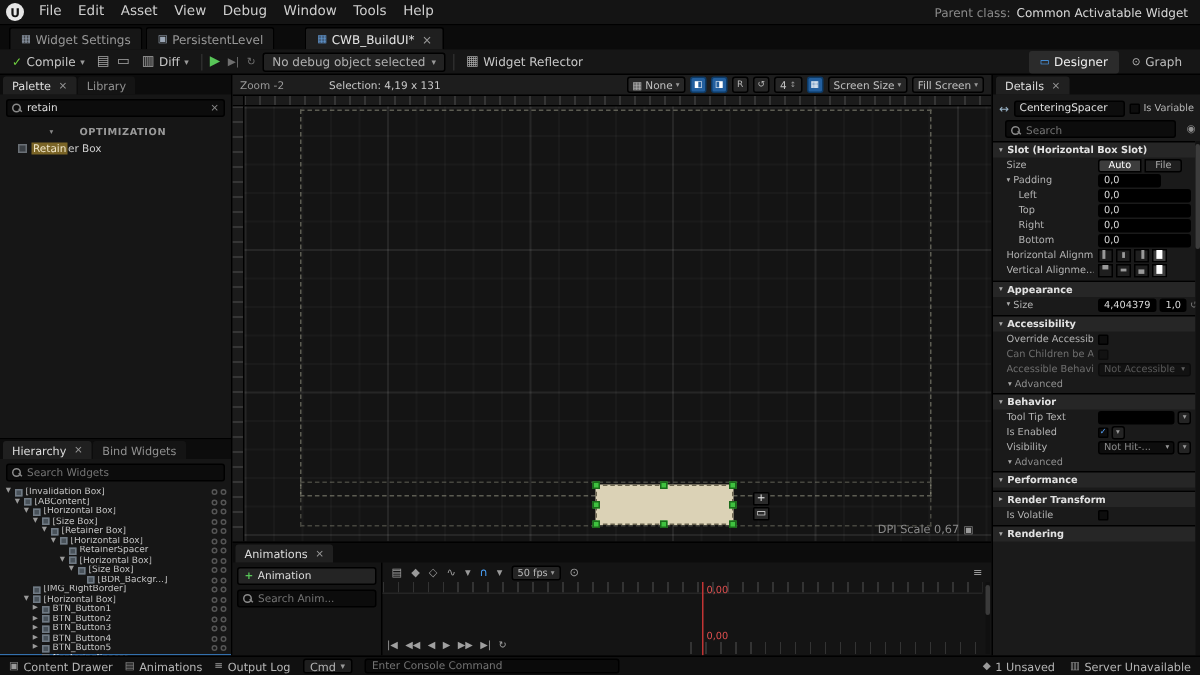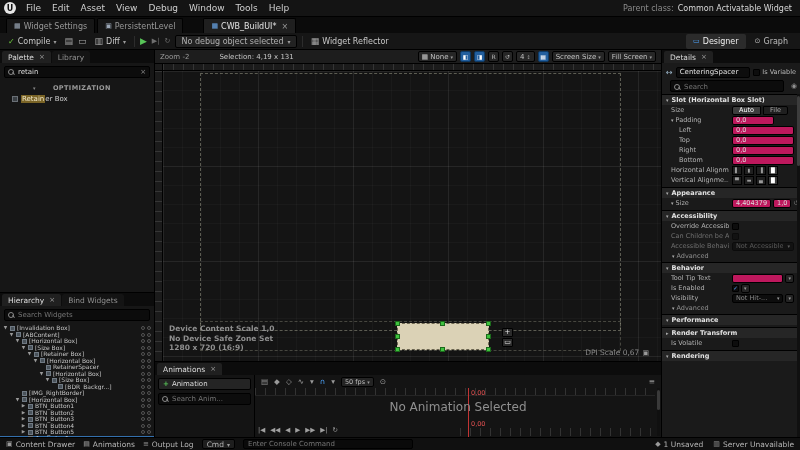--- a/index.html
+++ b/index.html
@@ -135,21 +135,21 @@
   .dsec { height:11px; background:#262626; border-top:1px solid #000; display:flex; align-items:center; gap:3px; padding:0 4px; color:#e2e2e2; font-weight:bold; margin-top:2px; font-size:6.5px; }
   .dsec-caret { font-size:5px; color:#aaa; }
   .drow { height:10px; display:flex; align-items:center; padding:0 3px 0 9px; gap:3px; }
   .drow.sub { padding-left:17px; }
   .dlabel { width:58px; flex-shrink:0; color:#b2b2b2; white-space:nowrap; overflow:hidden; display:flex; align-items:center; gap:2px; }
   .dval { flex:1; display:flex; align-items:center; gap:2px; min-width:0; }
   .seg { height:9px; padding:0 6px; display:flex; align-items:center; background:#1f1f1f; border:1px solid #000; color:#a8a8a8; }
   .seg.first { border-radius:2px 0 0 2px; }
   .seg.last { border-radius:0 2px 2px 0; }
   .seg.active { background:#3d3d3d; color:#fff; }
-  .ninput { height:9px; background:#be185d; border:1px solid #000; border-radius:2px; display:flex; align-items:center; padding:0 3px; color:#dcdcdc; }
+  .ninput { height:9px; background:#000000; border:1px solid #000; border-radius:2px; display:flex; align-items:center; padding:0 3px; color:#dcdcdc; }
   .w40 { width:42px; } .w28 { width:26px; } .wfill { flex:1; }
   .alignbtn { width:10px; height:9px; background:#1f1f1f; border:1px solid #000; display:flex; align-items:center; justify-content:center; font-size:5px; color:#9a9a9a; flex-shrink:0; }
   .alignbtn.active { background:#3d3d3d; color:#fff; }
   .cb { width:7px; height:7px; background:#0d0d0d; border:1px solid #000; border-radius:1px; display:flex; align-items:center; justify-content:center; font-size:5.5px; color:#58a6ff; flex-shrink:0; }
   .ddrop { height:9px; background:#0d0d0d; border:1px solid #000; border-radius:2px; display:flex; align-items:center; justify-content:space-between; gap:2px; padding:0 3px; color:#8a8a8a; flex:1; min-width:0; }
   .ddrop .txt { white-space:nowrap; overflow:hidden; }
   .bindbtn { height:9px; background:#242424; border:1px solid #000; border-radius:2px; display:flex; align-items:center; gap:1px; padding:0 2px; color:#9a9a9a; font-size:5px; flex-shrink:0; }
   .reset-icon { margin-left:auto; color:#7a7a7a; font-size:6.5px; }
   .adv-row { height:9px; display:flex; align-items:center; gap:2px; padding-left:10px; color:#8f8f8f; }
   .dim { opacity:0.55; }
@@ -488,25 +488,20 @@
         <span class="handle h-mr"></span>
         <span class="handle h-br"></span>
         <span class="handle h-bc"></span>
         <span class="handle h-bl"></span>
         <span class="handle h-ml"></span>
       </div>
       <div class="float-btns">
         <span class="fbtn">+</span>
         <span class="fbtn">▭</span>
       </div>
-      <div class="overlay-info">
-        <div>Device Content Scale 1,0</div>
-        <div>No Device Safe Zone Set</div>
-        <div>1280 x 720 (16:9)</div>
-      </div>
       <div class="dpi-label">
         <span>DPI Scale 0,67</span>
         <span class="dpi-icon">▣</span>
       </div>
     </div>
   </div>
 
   <div id="animpanel">
     <div class="panel-tabs">
       <div class="ptab active">
@@ -536,21 +531,20 @@
         <div class="fps-box">
           <span>50 fps</span>
           <span class="vcaret">▾</span>
         </div>
         <span>⊙</span>
         <span class="at-right">≡</span>
       </div>
       <div class="anim-ruler-top"></div>
       <div class="playhead"></div>
       <span class="ph-top">0,00</span>
-      <div class="no-anim">No Animation Selected</div>
       <div class="transport">
         <span>|◀</span>
         <span>◀◀</span>
         <span>◀</span>
         <span>▶</span>
         <span>▶▶</span>
         <span>▶|</span>
         <span>↻</span>
       </div>
       <span class="ph-bottom">0,00</span>

